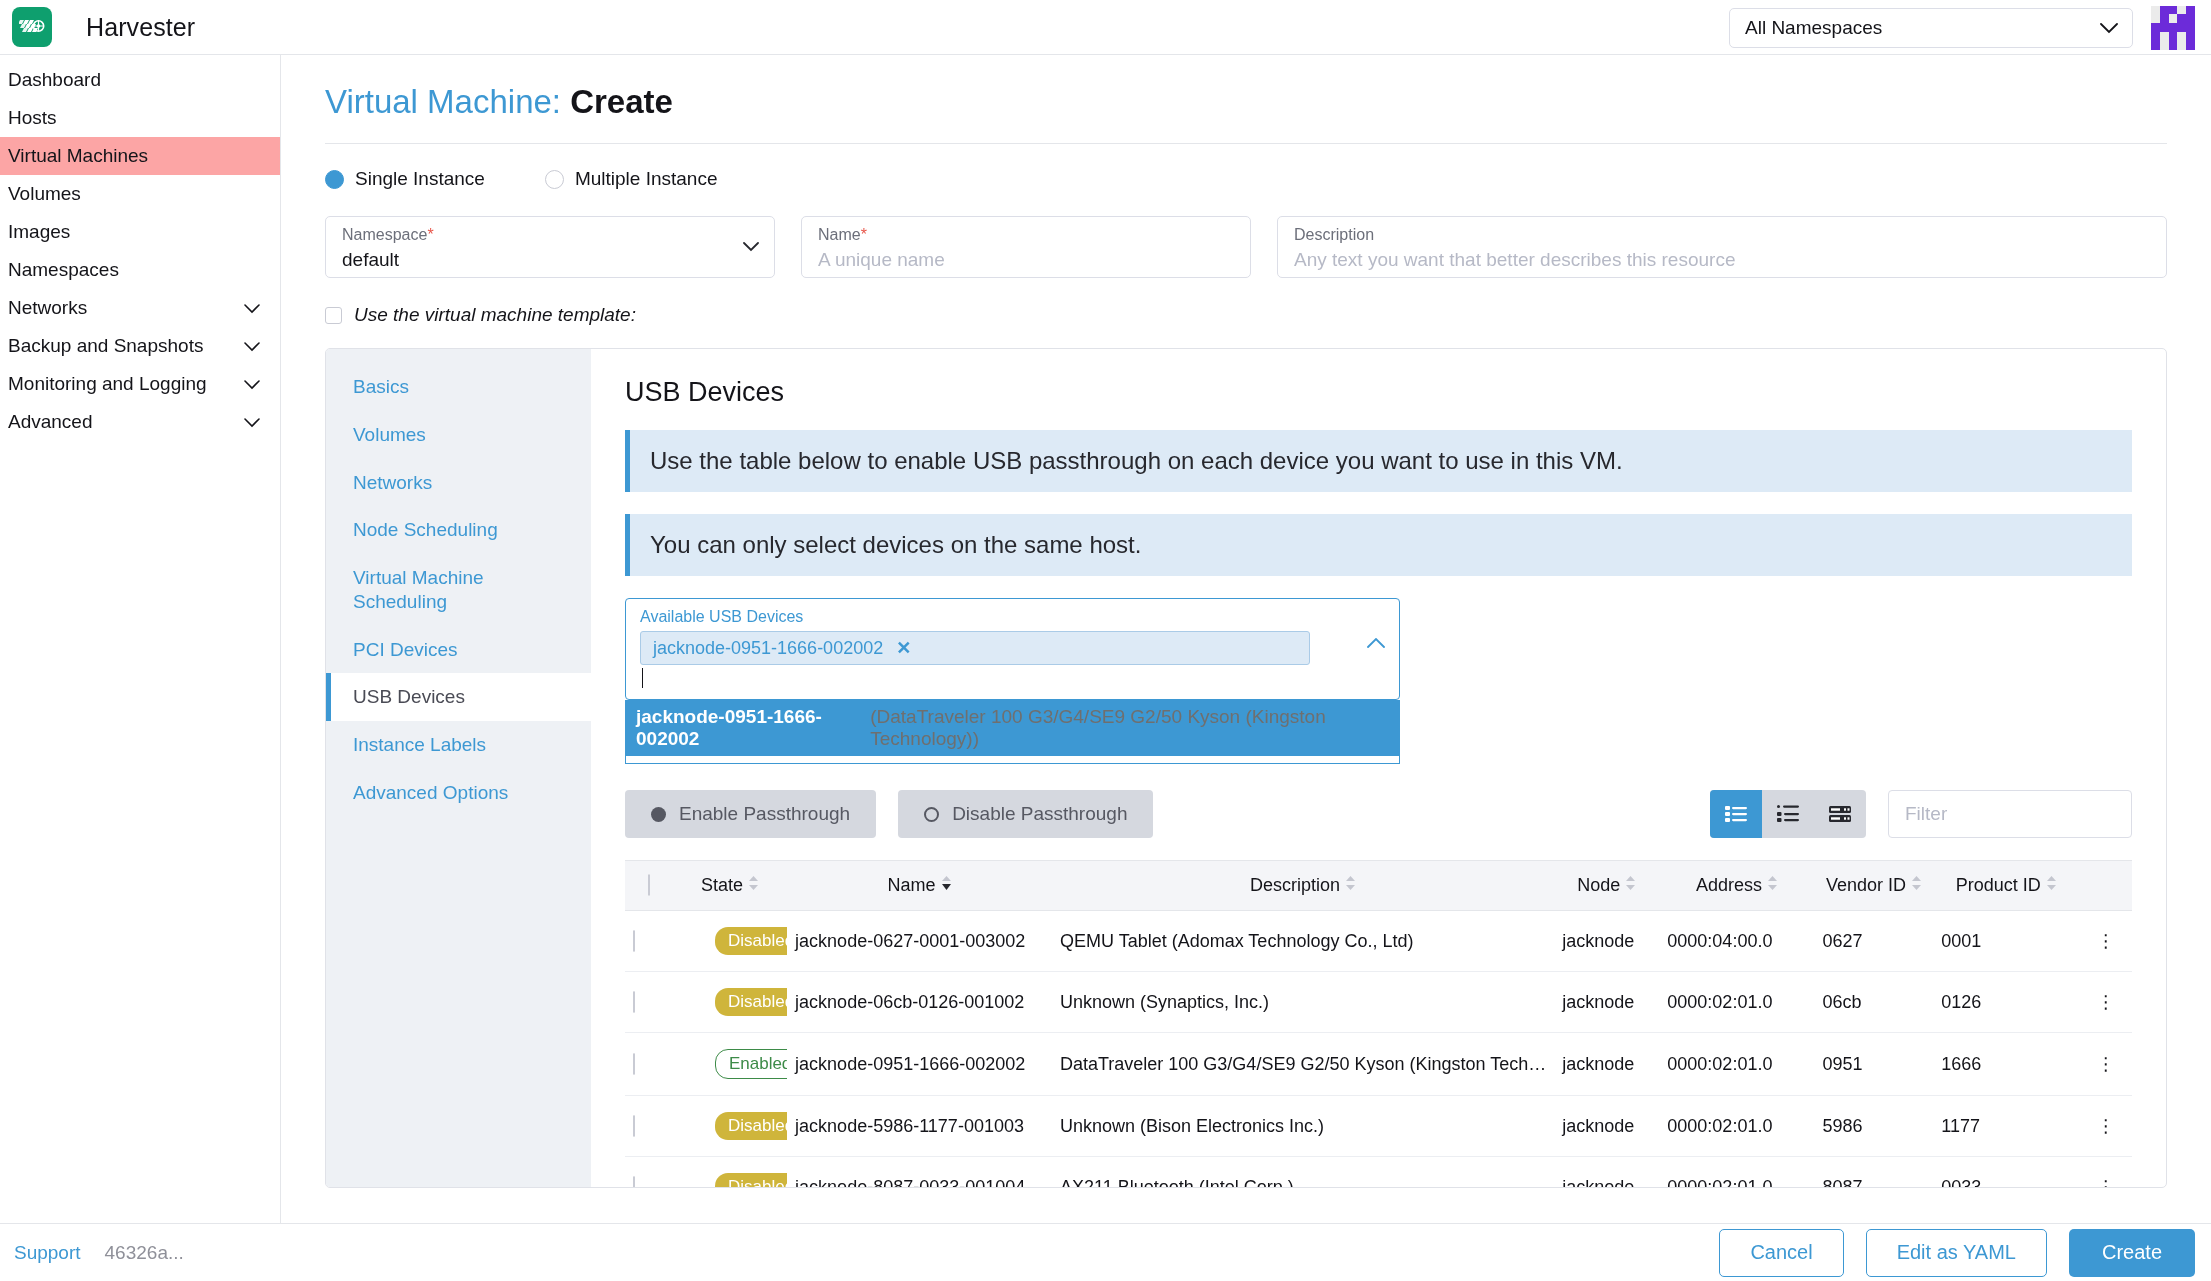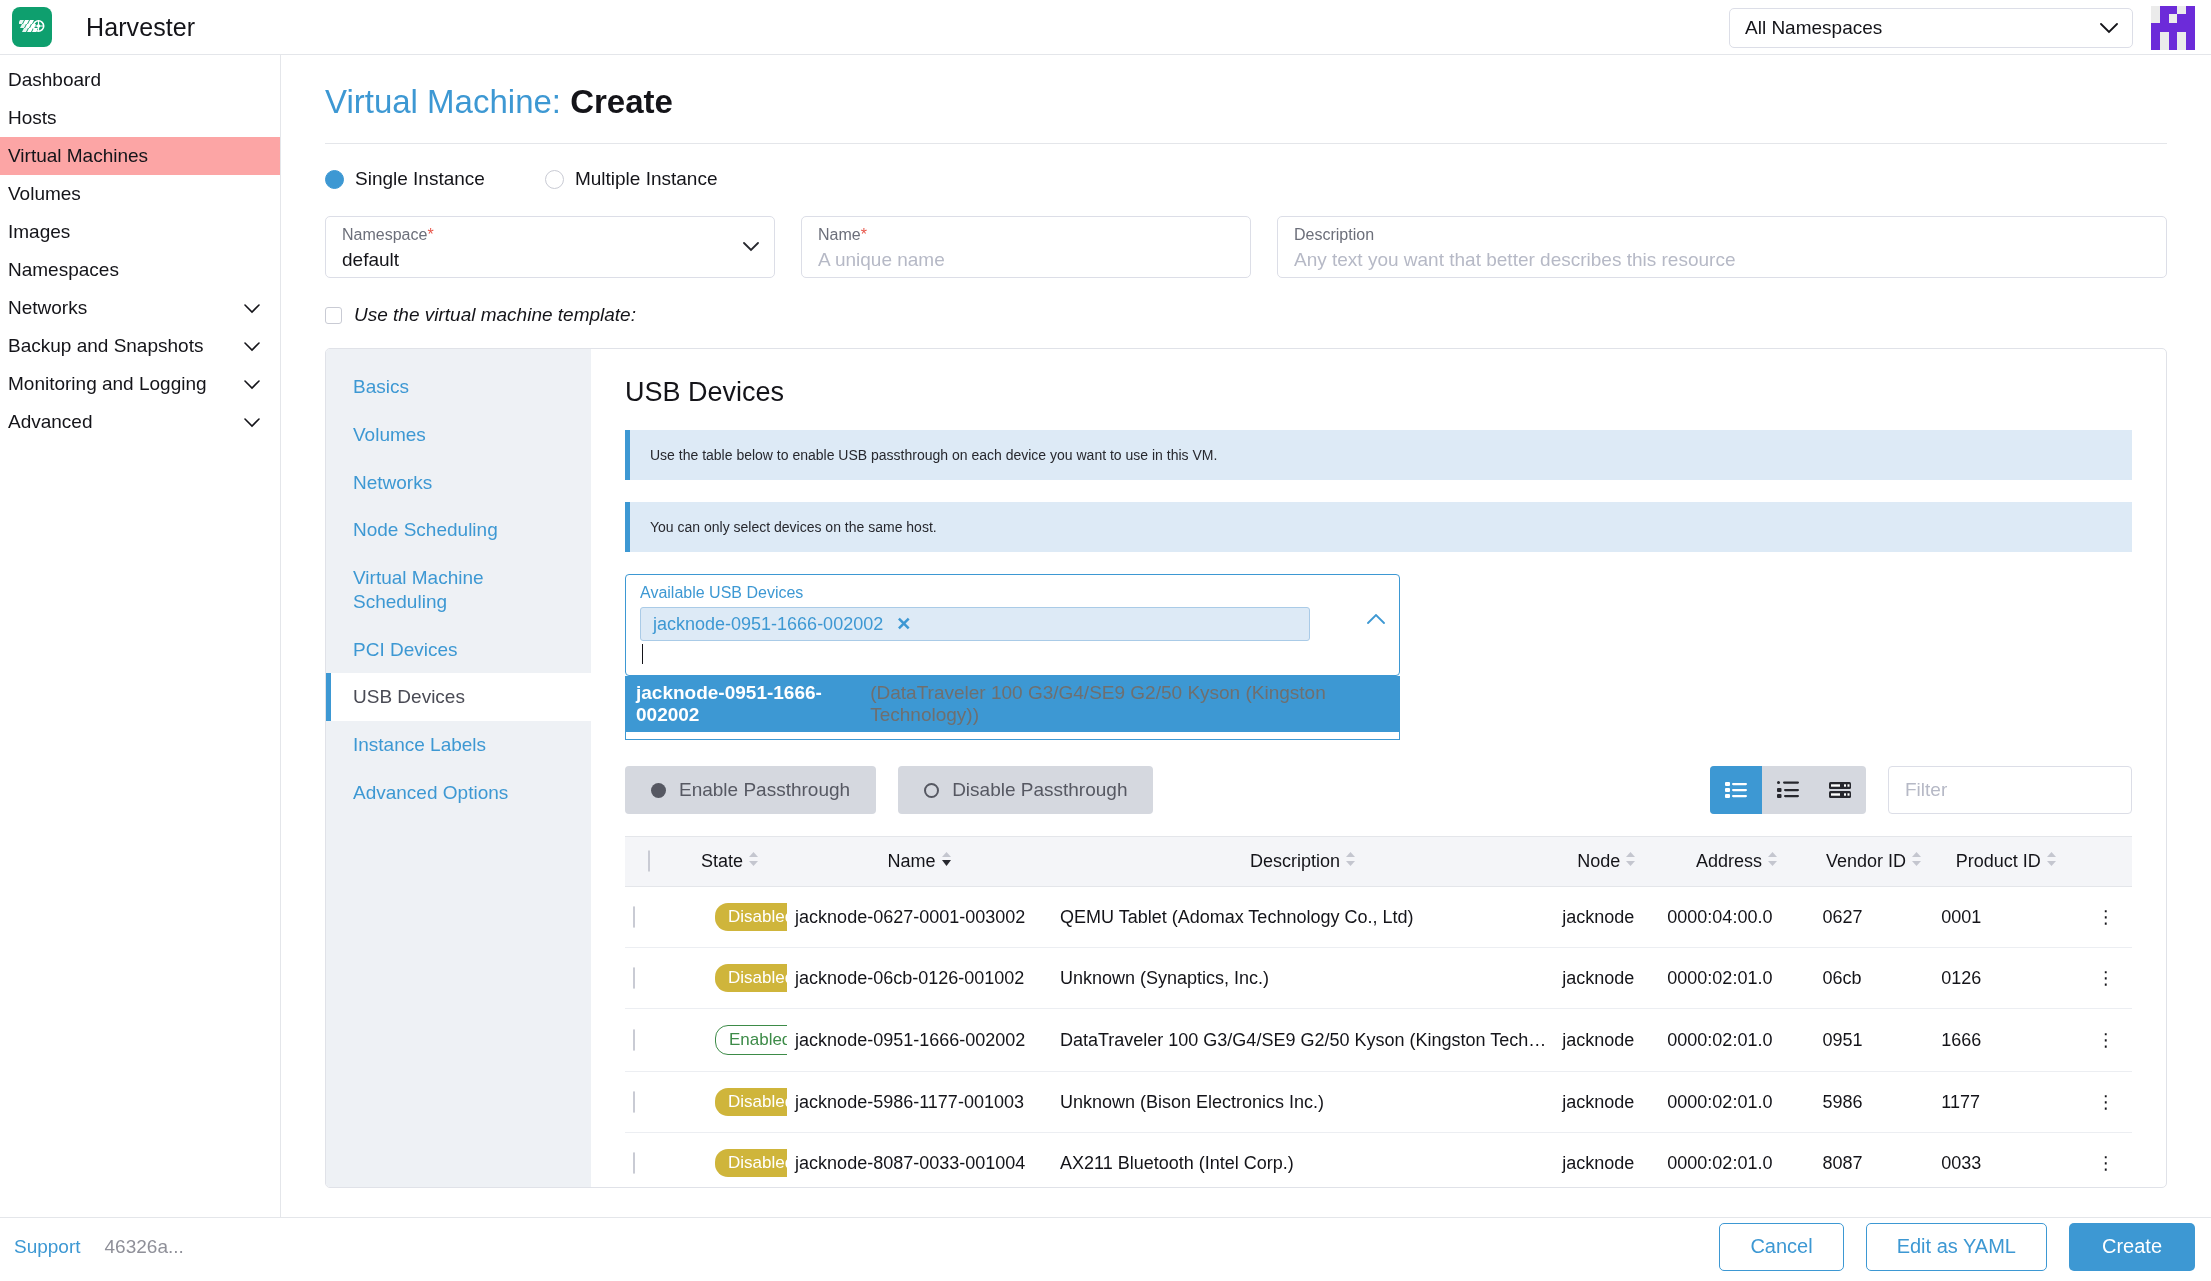--- a/index.html
+++ b/index.html
@@ -50,21 +50,21 @@
   }
   .nav-item {
     height: 38px; display: flex; align-items: center; justify-content: space-between;
     padding: 0 20px 0 8px; font-size: 19px; color: #141419; cursor: pointer;
   }
   .nav-item.active { background: #fca5a5; }
   .nav-item .chev-sm { flex: 0 0 auto; }
 
   
   .footer {
-    position: absolute; left: 0; bottom: 6px; width: 2211px; height: 58px;
+    position: absolute; left: 0; bottom: 0; width: 2211px; height: 58px;
     background: #fff; border-top: 1px solid #e4e6ea;
     display: flex; align-items: center;
   }
   .footer-left { display: flex; align-items: center; gap: 24px; padding-left: 14px; width: 281px; }
   .support-link { font-size: 19px; color: #3d98d3; cursor: pointer; }
   .build-hash { font-size: 19px; color: #8f9099; }
   .footer-right {
     margin-left: auto; display: flex; align-items: center; gap: 22px; padding-right: 16px;
   }
   .btn {
@@ -122,21 +122,21 @@
   }
   .card-tab.active {
     background: #fff; color: #4a4b55; border-left-color: #3d98d3;
   }
   .card-body { flex: 1; padding: 28px 34px 0 34px; overflow: hidden; position: relative; }
 
   .section-title { font-size: 27px; font-weight: 400; color: #141419; }
 
   .banner {
     margin-top: 22px; background: #ddeaf6; border-left: 5px solid #3d98d3;
-    padding: 17px 20px; font-size: 14px; color: #27282e;
+    padding: 17px 20px; font-size: 24px; color: #27282e;
   }
 
   
   .dd-wrap { margin-top: 22px; width: 775px; position: relative; }
   .dd-box {
     border: 1px solid #3d98d3; border-radius: 4px; background: #fff;
     padding: 9px 14px 8px 14px; position: relative; min-height: 82px;
   }
   .dd-label { font-size: 16px; color: #3d98d3; }
   .dd-chipline { margin-top: 5px; }

